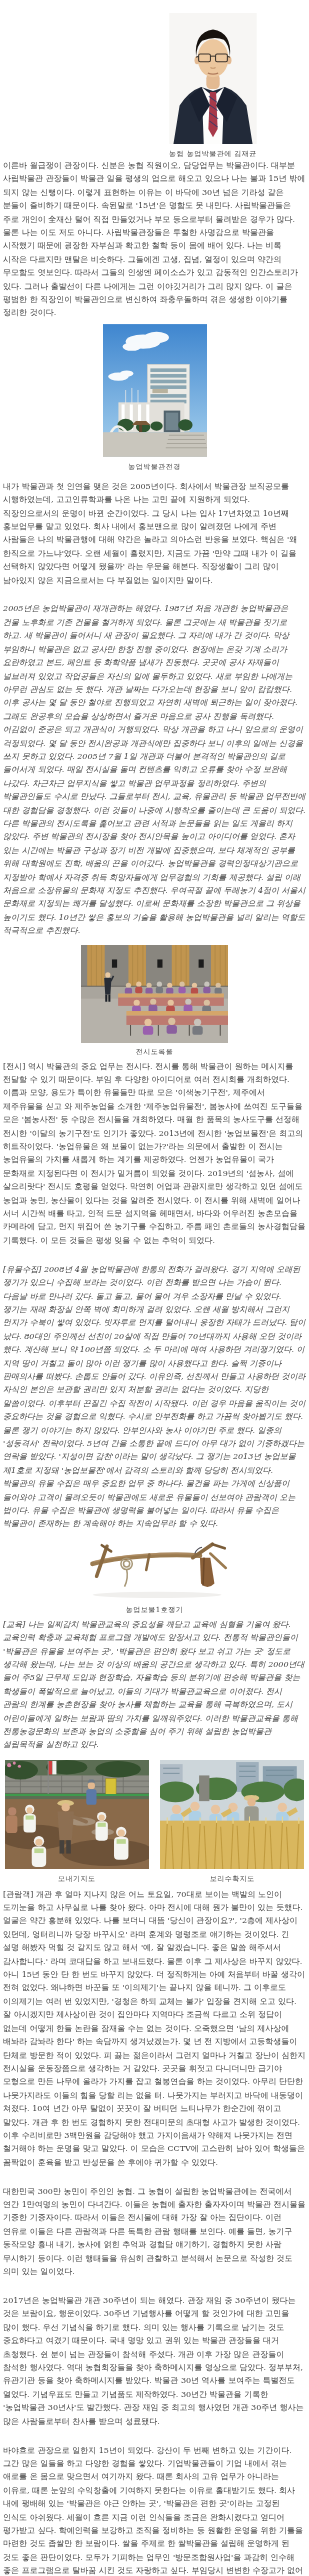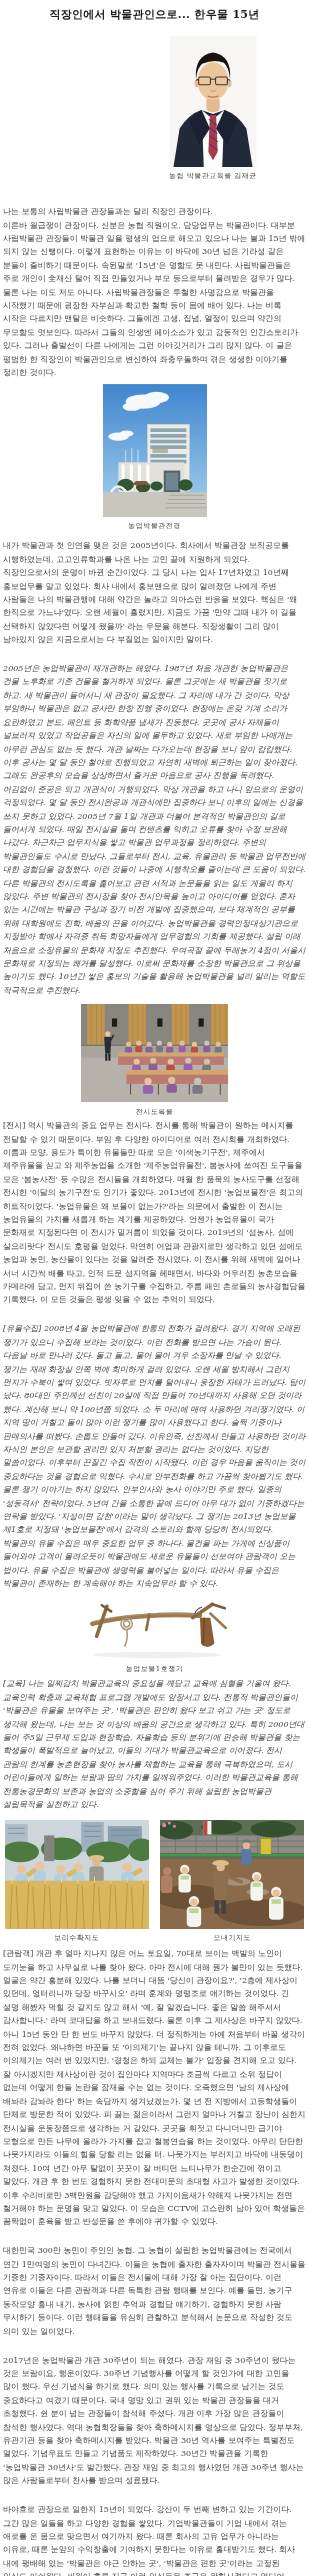--- a/index.html
+++ b/index.html
@@ -50,21 +50,20 @@
   p.lead{margin:24px 0 0 0;}
   p.lead-rest{margin:0 0 3.1px 0;}
   p.tight{margin-bottom:7.2px;font-style:italic;}
   svg{display:block;}
 </style>
 </head>
 <body>
 
 <div class="page">
 
-  <h1 class="title">직장인에서 박물관인으로... 한우물 15년</h1>
 
   <figure class="portrait">
     <svg width="88" height="131" viewBox="0 0 170 255">
       <rect width="170" height="255" fill="#f7f6f4"></rect>
       <path d="M8 255 L20 180 Q38 152 62 144 L85 152 L108 144 Q132 152 150 180 L162 255 Z" fill="#222a39"></path>
       <path d="M63 144 L85 162 L107 144 L103 255 L67 255 Z" fill="#fdfdfc"></path>
       <path d="M79 154 L91 154 L94 226 L85 242 L76 226 Z" fill="#a83a4a"></path>
       <g stroke="#2c3e6b" stroke-width="2" opacity="0.8">
         <line x1="77" y1="162" x2="93" y2="174"></line>
         <line x1="77" y1="178" x2="94" y2="190"></line>
@@ -79,24 +78,23 @@
       <ellipse cx="116" cy="92" rx="5" ry="8" fill="#e3ba92"></ellipse>
       <path d="M52 84 Q48 38 85 32 Q122 38 118 84 Q116 60 106 52 Q88 44 64 54 Q54 62 52 84 Z" fill="#17120e"></path>
       <rect x="57" y="80" width="23" height="15" rx="3" fill="none" stroke="#3a332c" stroke-width="2"></rect>
       <rect x="90" y="80" width="23" height="15" rx="3" fill="none" stroke="#3a332c" stroke-width="2"></rect>
       <line x1="80" y1="84" x2="90" y2="84" stroke="#3a332c" stroke-width="2"></line>
       <line x1="57" y1="84" x2="52" y2="86" stroke="#3a332c" stroke-width="2"></line>
       <line x1="113" y1="84" x2="118" y2="86" stroke="#3a332c" stroke-width="2"></line>
       <path d="M80 106 Q85 109 90 106" stroke="#c89a72" stroke-width="2" fill="none"></path>
       <path d="M75 117 Q85 121 95 117" stroke="#b07c5c" stroke-width="2.5" fill="none"></path>
     </svg>
-    <figcaption>농협 박물관교육을 김재균</figcaption>
+    <figcaption>농협 농업박물관에 김재균</figcaption>
   </figure>
 
-  <p class="body-text lead">나는 보통의 사립박물관 관장들과는 달리 직장인 관장이다.</p>
   <p class="body-text lead-rest">이른바 월급쟁이 관장이다. 신분은 농협 직원이오, 담당업무는 박물관이다. 대부분 사립박물관 관장들이 박물관 일을 평생의 업으로 해오고 있으나 나는 불과 15년 밖에 되지 않는 신뻥이다. 이렇게 표현하는 이유는 이 바닥에 30년 넘은 기라성 같은 분들이 즐비하기 때문이다. 속된말로 '15년'은 명함도 못 내민다. 사립박물관들은 주로 개인이 全재산 털어 직접 만들었거나 부모 등으로부터 물려받은 경우가 많다. 물론 나는 이도 저도 아니다. 사립박물관장들은 투철한 사명감으로 박물관을 시작했기 때문에 굉장한 자부심과 확고한 철학 등이 몸에 배어 있다. 나는 비록 시작은 다르지만 맨탈은 비슷하다. 그들에겐 고생, 집념, 열정이 있으며 약간의 무모함도 엿보인다. 따라서 그들의 인생엔 페이소스가 있고 감동적인 인간스토리가 있다. 그러나 출발선이 다른 나에게는 그런 이야깃거리가 그리 많지 않다. 이 글은 평범한 한 직장인이 박물관인으로 변신하여 좌충우돌하며 겪은 생생한 이야기를 정리한 것이다.</p>
 
   <figure class="fig-building">
     <svg width="104" height="133" viewBox="0 0 202 258">
       <defs>
         <linearGradient id="sky" x1="0" y1="0" x2="0" y2="1">
           <stop offset="0" stop-color="#3f86cf"></stop>
             <stop offset="1" stop-color="#a8d2ee"></stop>
         </linearGradient>
       </defs>
@@ -270,20 +268,94 @@
       <path d="M228 30 Q232 20 242 18" stroke="#4a4a52" stroke-width="2" fill="none"></path>
     </svg>
     <figcaption>농업보물1호쟁기</figcaption>
   </figure>
 
   <p class="body-text tight">[교육] 나는 일찌감치 박물관교육의 중요성을 깨닫고 교육에 심혈을 기울여 왔다. 교육인력 확충과 교육체험 프로그램 개발에도 앞장서고 있다. 전통적 박물관인들이 '박물관은 유물을 보여주는 곳', '박물관은 편안히 왔다 보고 쉬고 가는 곳' 정도로 생각해 왔는데, 나는 보는 것 이상의 배움의 공간으로 생각하고 있다. 특히 2000년대 들어 주5일 근무제 도입과 현장학습, 자율학습 등의 분위기에 편승해 박물관을 찾는 학생들이 폭발적으로 늘어났고, 이들의 기대가 박물관교육으로 이어졌다. 전시 관람의 한계를 농촌현장을 찾아 농사를 체험하는 교육을 통해 극복하였으며, 도시 어린이들에게 일하는 보람과 땀의 가치를 일깨워주었다. 이러한 박물관교육을 통해 전통농경문화의 보존과 농업의 소중함을 심어 주기 위해 설립한 농업박물관 설립목적을 실천하고 있다.</p>
 
   <div class="fig-pair">
     <figure>
       <svg width="144" height="109" viewBox="0 0 280 212">
+        <rect width="280" height="212" fill="#5c6e54"></rect>
+        <rect x="0" y="30" width="280" height="34" fill="#8d8d85"></rect>
+        <g stroke="#6f6f68" stroke-width="1.5">
+          <line x1="0" y1="41" x2="280" y2="41"></line>
+            <line x1="0" y1="52" x2="280" y2="52"></line>
+          <line x1="30" y1="30" x2="30" y2="64"></line>
+            <line x1="70" y1="30" x2="70" y2="64"></line>
+          <line x1="110" y1="30" x2="110" y2="64"></line>
+            <line x1="150" y1="30" x2="150" y2="64"></line>
+          <line x1="190" y1="30" x2="190" y2="64"></line>
+            <line x1="230" y1="30" x2="230" y2="64"></line>
+        </g>
+        <g fill="#34502e">
+          <ellipse cx="30" cy="20" rx="34" ry="18"></ellipse>
+            <ellipse cx="120" cy="14" rx="40" ry="14"></ellipse>
+          <ellipse cx="220" cy="18" rx="44" ry="16"></ellipse>
+        </g>
+        <g fill="#d887a8">
+            <circle cx="8" cy="10" r="4"></circle>
+            <circle cx="18" cy="6" r="3"></circle>
+            <circle cx="28" cy="12" r="3"></circle>
+          </g>
+        <rect x="84" y="2" width="8" height="26" fill="#d04040"></rect>
+        <rect x="92" y="2" width="8" height="26" fill="#f2f2f0"></rect>
+        <line x1="84" y1="2" x2="84" y2="70" stroke="#888" stroke-width="2"></line>
+        <rect x="196" y="36" width="20" height="32" fill="#d8c238" stroke="#9a8a20"></rect>
+        <line x1="0" y1="68" x2="280" y2="68" stroke="#3f9a4d" stroke-width="4"></line>
+        <rect x="0" y="76" width="280" height="136" fill="#8a6a4a"></rect>
+        <g fill="#6d5238">
+          <ellipse cx="60" cy="150" rx="70" ry="24"></ellipse>
+            <ellipse cx="200" cy="180" rx="90" ry="26"></ellipse>
+        </g>
+        <g fill="#a59079">
+          <ellipse cx="150" cy="120" rx="26" ry="8"></ellipse>
+            <ellipse cx="190" cy="140" rx="22" ry="7"></ellipse>
+        </g>
+        <g>
+          <ellipse cx="118" cy="84" rx="16" ry="6" fill="#d9c183"></ellipse>
+          <circle cx="118" cy="92" r="8" fill="#e2b88f"></circle>
+          <path d="M102 100 L134 100 L130 156 L106 156 Z" fill="#8d6f52"></path>
+          <line x1="132" y1="110" x2="158" y2="120" stroke="#8d6f52" stroke-width="7" stroke-linecap="round"></line>
+          <rect x="106" y="156" width="9" height="26" fill="#46413c"></rect>
+          <rect x="119" y="156" width="9" height="26" fill="#46413c"></rect>
+        </g>
+        <g>
+          <circle cx="168" cy="50" r="7" fill="#e2b88f"></circle>
+          <path d="M160 44 L176 44 L172 38 L164 38 Z" fill="#6a7886"></path>
+          <rect x="158" y="57" width="20" height="30" rx="5" fill="#5b79a8"></rect>
+        </g>
+        <g>
+          <circle cx="48" cy="96" r="9" fill="#f2f2f0"></circle>
+            <circle cx="48" cy="98" r="6" fill="#e8c29a"></circle>
+          <rect x="36" y="105" width="24" height="36" rx="7" fill="#f4f4f0"></rect>
+            <rect x="40" y="108" width="16" height="8" fill="#bcd792"></rect>
+          <circle cx="188" cy="110" r="9" fill="#f2f2f0"></circle>
+            <circle cx="188" cy="112" r="6" fill="#e8c29a"></circle>
+          <rect x="176" y="119" width="24" height="38" rx="7" fill="#f4f4f0"></rect>
+            <rect x="180" y="122" width="16" height="8" fill="#bcd792"></rect>
+          <circle cx="226" cy="140" r="10" fill="#f2f2f0"></circle>
+            <circle cx="226" cy="142" r="7" fill="#e8c29a"></circle>
+          <rect x="212" y="150" width="28" height="44" rx="8" fill="#f4f4f0"></rect>
+            <rect x="217" y="154" width="18" height="9" fill="#bcd792"></rect>
+          <circle cx="66" cy="158" r="10" fill="#f2f2f0"></circle>
+            <circle cx="66" cy="160" r="7" fill="#e8c29a"></circle>
+          <rect x="52" y="168" width="28" height="40" rx="8" fill="#f4f4f0"></rect>
+            <rect x="57" y="172" width="18" height="9" fill="#bcd792"></rect>
+          <circle cx="14" cy="100" r="8" fill="#b5846a"></circle>
+          <rect x="2" y="108" width="22" height="34" rx="6" fill="#b08060"></rect>
+        </g>
+      </svg>
+      <figcaption>모내기지도</figcaption>
+    </figure>
+    <figure>
+      <svg width="144" height="109" viewBox="0 0 280 212">
         <rect width="280" height="212" fill="#cdd6da"></rect>
         <g>
           <rect x="148" y="4" width="44" height="58" fill="#9fb0bd"></rect>
           <rect x="200" y="12" width="66" height="50" fill="#8aa0ae"></rect>
           <rect x="0" y="8" width="44" height="54" fill="#b0bcc6"></rect>
           <g stroke="#708896" stroke-width="1.5">
             <line x1="154" y1="12" x2="186" y2="12"></line>
               <line x1="154" y1="22" x2="186" y2="22"></line>
             <line x1="154" y1="32" x2="186" y2="32"></line>
               <line x1="206" y1="20" x2="260" y2="20"></line>
@@ -348,94 +420,20 @@
             <line x1="110" y1="122" x2="110" y2="110"></line>
           <line x1="142" y1="124" x2="142" y2="112"></line>
             <line x1="174" y1="122" x2="174" y2="110"></line>
           <line x1="206" y1="124" x2="206" y2="112"></line>
             <line x1="238" y1="122" x2="238" y2="110"></line>
           <line x1="270" y1="124" x2="270" y2="112"></line>
         </g>
       </svg>
       <figcaption>보리수확지도</figcaption>
     </figure>
-    <figure>
-      <svg width="144" height="109" viewBox="0 0 280 212">
-        <rect width="280" height="212" fill="#5c6e54"></rect>
-        <rect x="0" y="30" width="280" height="34" fill="#8d8d85"></rect>
-        <g stroke="#6f6f68" stroke-width="1.5">
-          <line x1="0" y1="41" x2="280" y2="41"></line>
-            <line x1="0" y1="52" x2="280" y2="52"></line>
-          <line x1="30" y1="30" x2="30" y2="64"></line>
-            <line x1="70" y1="30" x2="70" y2="64"></line>
-          <line x1="110" y1="30" x2="110" y2="64"></line>
-            <line x1="150" y1="30" x2="150" y2="64"></line>
-          <line x1="190" y1="30" x2="190" y2="64"></line>
-            <line x1="230" y1="30" x2="230" y2="64"></line>
-        </g>
-        <g fill="#34502e">
-          <ellipse cx="30" cy="20" rx="34" ry="18"></ellipse>
-            <ellipse cx="120" cy="14" rx="40" ry="14"></ellipse>
-          <ellipse cx="220" cy="18" rx="44" ry="16"></ellipse>
-        </g>
-        <g fill="#d887a8">
-            <circle cx="8" cy="10" r="4"></circle>
-            <circle cx="18" cy="6" r="3"></circle>
-            <circle cx="28" cy="12" r="3"></circle>
-          </g>
-        <rect x="84" y="2" width="8" height="26" fill="#d04040"></rect>
-        <rect x="92" y="2" width="8" height="26" fill="#f2f2f0"></rect>
-        <line x1="84" y1="2" x2="84" y2="70" stroke="#888" stroke-width="2"></line>
-        <rect x="196" y="36" width="20" height="32" fill="#d8c238" stroke="#9a8a20"></rect>
-        <line x1="0" y1="68" x2="280" y2="68" stroke="#3f9a4d" stroke-width="4"></line>
-        <rect x="0" y="76" width="280" height="136" fill="#8a6a4a"></rect>
-        <g fill="#6d5238">
-          <ellipse cx="60" cy="150" rx="70" ry="24"></ellipse>
-            <ellipse cx="200" cy="180" rx="90" ry="26"></ellipse>
-        </g>
-        <g fill="#a59079">
-          <ellipse cx="150" cy="120" rx="26" ry="8"></ellipse>
-            <ellipse cx="190" cy="140" rx="22" ry="7"></ellipse>
-        </g>
-        <g>
-          <ellipse cx="118" cy="84" rx="16" ry="6" fill="#d9c183"></ellipse>
-          <circle cx="118" cy="92" r="8" fill="#e2b88f"></circle>
-          <path d="M102 100 L134 100 L130 156 L106 156 Z" fill="#8d6f52"></path>
-          <line x1="132" y1="110" x2="158" y2="120" stroke="#8d6f52" stroke-width="7" stroke-linecap="round"></line>
-          <rect x="106" y="156" width="9" height="26" fill="#46413c"></rect>
-          <rect x="119" y="156" width="9" height="26" fill="#46413c"></rect>
-        </g>
-        <g>
-          <circle cx="168" cy="50" r="7" fill="#e2b88f"></circle>
-          <path d="M160 44 L176 44 L172 38 L164 38 Z" fill="#6a7886"></path>
-          <rect x="158" y="57" width="20" height="30" rx="5" fill="#5b79a8"></rect>
-        </g>
-        <g>
-          <circle cx="48" cy="96" r="9" fill="#f2f2f0"></circle>
-            <circle cx="48" cy="98" r="6" fill="#e8c29a"></circle>
-          <rect x="36" y="105" width="24" height="36" rx="7" fill="#f4f4f0"></rect>
-            <rect x="40" y="108" width="16" height="8" fill="#bcd792"></rect>
-          <circle cx="188" cy="110" r="9" fill="#f2f2f0"></circle>
-            <circle cx="188" cy="112" r="6" fill="#e8c29a"></circle>
-          <rect x="176" y="119" width="24" height="38" rx="7" fill="#f4f4f0"></rect>
-            <rect x="180" y="122" width="16" height="8" fill="#bcd792"></rect>
-          <circle cx="226" cy="140" r="10" fill="#f2f2f0"></circle>
-            <circle cx="226" cy="142" r="7" fill="#e8c29a"></circle>
-          <rect x="212" y="150" width="28" height="44" rx="8" fill="#f4f4f0"></rect>
-            <rect x="217" y="154" width="18" height="9" fill="#bcd792"></rect>
-          <circle cx="66" cy="158" r="10" fill="#f2f2f0"></circle>
-            <circle cx="66" cy="160" r="7" fill="#e8c29a"></circle>
-          <rect x="52" y="168" width="28" height="40" rx="8" fill="#f4f4f0"></rect>
-            <rect x="57" y="172" width="18" height="9" fill="#bcd792"></rect>
-          <circle cx="14" cy="100" r="8" fill="#b5846a"></circle>
-          <rect x="2" y="108" width="22" height="34" rx="6" fill="#b08060"></rect>
-        </g>
-      </svg>
-      <figcaption>모내기지도</figcaption>
-    </figure>
   </div>
 
   <p class="body-text">[관람객] 개관 후 얼마 지나지 않은 어느 토요일, 70대로 보이는 백발의 노인이 도끼눈을 하고 사무실로 나를 찾아 왔다. 아마 전시에 대해 뭔가 불만이 있는 듯했다. 얼굴은 약간 흥분해 있었다. 나를 보더니 대뜸 '당신이 관장이요?', '2층에 제사상이 있던데, 엉터리니까 당장 바꾸시오' 라며 훈계와 명령조로 얘기하는 것이었다. 긴 설명 해봤자 먹힐 것 같지도 않고 해서 '예, 잘 알겠습니다. 좋은 말씀 해주셔서 감사합니다.' 라며 코대답을 하고 보내드렸다. 물론 이후 그 제사상은 바꾸지 않았다. 아니 15년 동안 단 한 번도 바꾸지 않았다. 더 정직하게는 아예 처음부터 바꿀 생각이 전혀 없었다. 왜냐하면 바꾼들 또 '이의제기'는 끝나지 않을 테니까. 그 이후로도 이의제기는 여러 번 있었지만, '경청은 하되 교체는 불가' 입장을 견지해 오고 있다. 잘 아시겠지만 제사상이란 것이 집안마다 지역마다 조금씩 다르고 소위 정답이 없는데 어떻게 한들 논란을 잠재울 수는 없는 것이다. 오죽했으면 '남의 제사상에 배놔라 감놔라 한다' 하는 속담까지 생겨났겠는가. 몇 년 전 지방에서 고등학생들이 단체로 방문한 적이 있었다. 피 끓는 젊은이라서 그런지 얼마나 거칠고 장난이 심한지 전시실을 운동장쯤으로 생각하는 거 같았다. 곳곳을 휘젓고 다니더니만 급기야 모형으로 만든 나무에 올라가 가지를 잡고 철봉연습을 하는 것이었다. 아무리 단단한 나뭇가지라도 이들의 힘을 당할 리는 없을 터. 나뭇가지는 부러지고 바닥에 내동댕이 쳐졌다. 10여 년간 아무 탈없이 꿋꿋이 잘 버티던 느티나무가 한순간에 꺾이고 말았다. 개관 후 한 번도 경험하지 못한 전대미문의 초대형 사고가 발생한 것이었다. 이후 수리비로만 3백만원을 감당해야 했고 가지이음새가 약해져 나뭇가지는 전면 철거해야 하는 운명을 맞고 말았다. 이 모습은 CCTV에 고스란히 남아 있어 학생들은 꼼짝없이 훈육을 받고 반성문을 쓴 후에야 귀가할 수 있었다.</p>
   <p class="body-text">대한민국 300만 농민이 주인인 농협. 그 농협이 설립한 농업박물관에는 전국에서 연간 1만여명의 농민이 다녀간다. 이들은 농협에 출자한 출자자이며 박물관 전시물을 기증한 기증자이다. 따라서 이들은 전시물에 대해 가장 잘 아는 집단이다. 이런 연유로 이들은 다른 관람객과 다른 독특한 관람 행태를 보인다. 예를 들면, 농기구 동작모양 흉내 내기, 농사에 얽힌 추억과 경험담 얘기하기, 경험하지 못한 사람 무시하기 등이다. 이런 행태들을 유심히 관찰하고 분석해서 논문으로 작성한 것도 의미 있는 일이었다.</p>
   <p class="body-text">2017년은 농업박물관 개관 30주년이 되는 해였다. 관장 재임 중 30주년이 됐다는 것은 보람이요, 행운이었다. 30주년 기념행사를 어떻게 할 것인가에 대한 고민을 많이 했다. 우선 기념식을 하기로 했다. 의미 있는 행사를 기록으로 남기는 것도 중요하다고 여겼기 때문이다. 국내 명망 있고 권위 있는 박물관 관장들을 대거 초청했다. 쉰 분이 넘는 관장들이 참석해 주셨다. 개관 이후 가장 많은 관장들이 참석한 행사였다. 역대 농협회장들을 찾아 축하메시지를 영상으로 담았다. 정부부처, 유관기관 등을 찾아 축하메시지를 받았다. 박물관 30년 역사를 보여주는 특별전도 열었다. 기념우표도 만들고 기념품도 제작하였다. 30년간 박물관을 기록한 '농업박물관 30년사'도 발간했다. 관장 재임 중 최고의 행사였던 개관 30주년 행사는 많은 사람들로부터 찬사를 받으며 성료됐다.</p>
   <p class="body-text">바야흐로 관장으로 일한지 15년이 되었다. 강산이 두 번째 변하고 있는 기간이다. 그간 많은 일들을 하고 다양한 경험을 쌓았다. 기업박물관들이 기업 내에서 겪는 애로를 온 몸으로 맞으면서 여기까지 왔다. 때론 회사의 고유 업무가 아니라는 이유로, 때론 눈앞의 수익창출에 기여하지 못한다는 이유로 홀대받기도 했다. 회사 내에 팽배해 있는 '박물관은 야근 안하는 곳', '박물관은 편한 곳'이라는 고정된 인식도 아쉬웠다. 세월이 흐른 지금 이런 인식들을 조금은 완화시켰다고 엎디어 평가받고 싶다. 학예인력을 보강하고 조직을 정비하는 등 원활한 운영을 위한 기틀을 마련한 것도 좁쌀만 한 보람이다. 쌀을 주제로 한 쌀박물관을 설립해 운영하게 된 것도 좋은 판단이었다. 모두가 기피하는 업무인 '방문조합원사업'을 과감히 인수해 좋은 프로그램으로 탈바꿈 시킨 것도 자랑하고 싶다. 부임당시 변변한 수장고가 없어 유물들이 창고에서 나뒹구는 모습이 안타까웠는데, 천신만고 끝에 마련한 번듯한 수장고에 올망졸망 줄지어 있는 유물들을 보면 그저 흐뭇하다. 15년간 그야말로 묵묵히 앞만 보고 일해 왔다. 홀대하든, 외면하든 좌고우면하지 않고 오로지 직진, 한우물만 팠다. 그 결과 안팎으로 기대치 않은 과분한 평가를 받기도 했다. 우물에서 물이 나오기 시작한 셈이다. 나는 이 우물이 마르지 않도록 앞으로도 계속 곡괭이질을 할 것이다.</p>
 
 </div>
 
 

